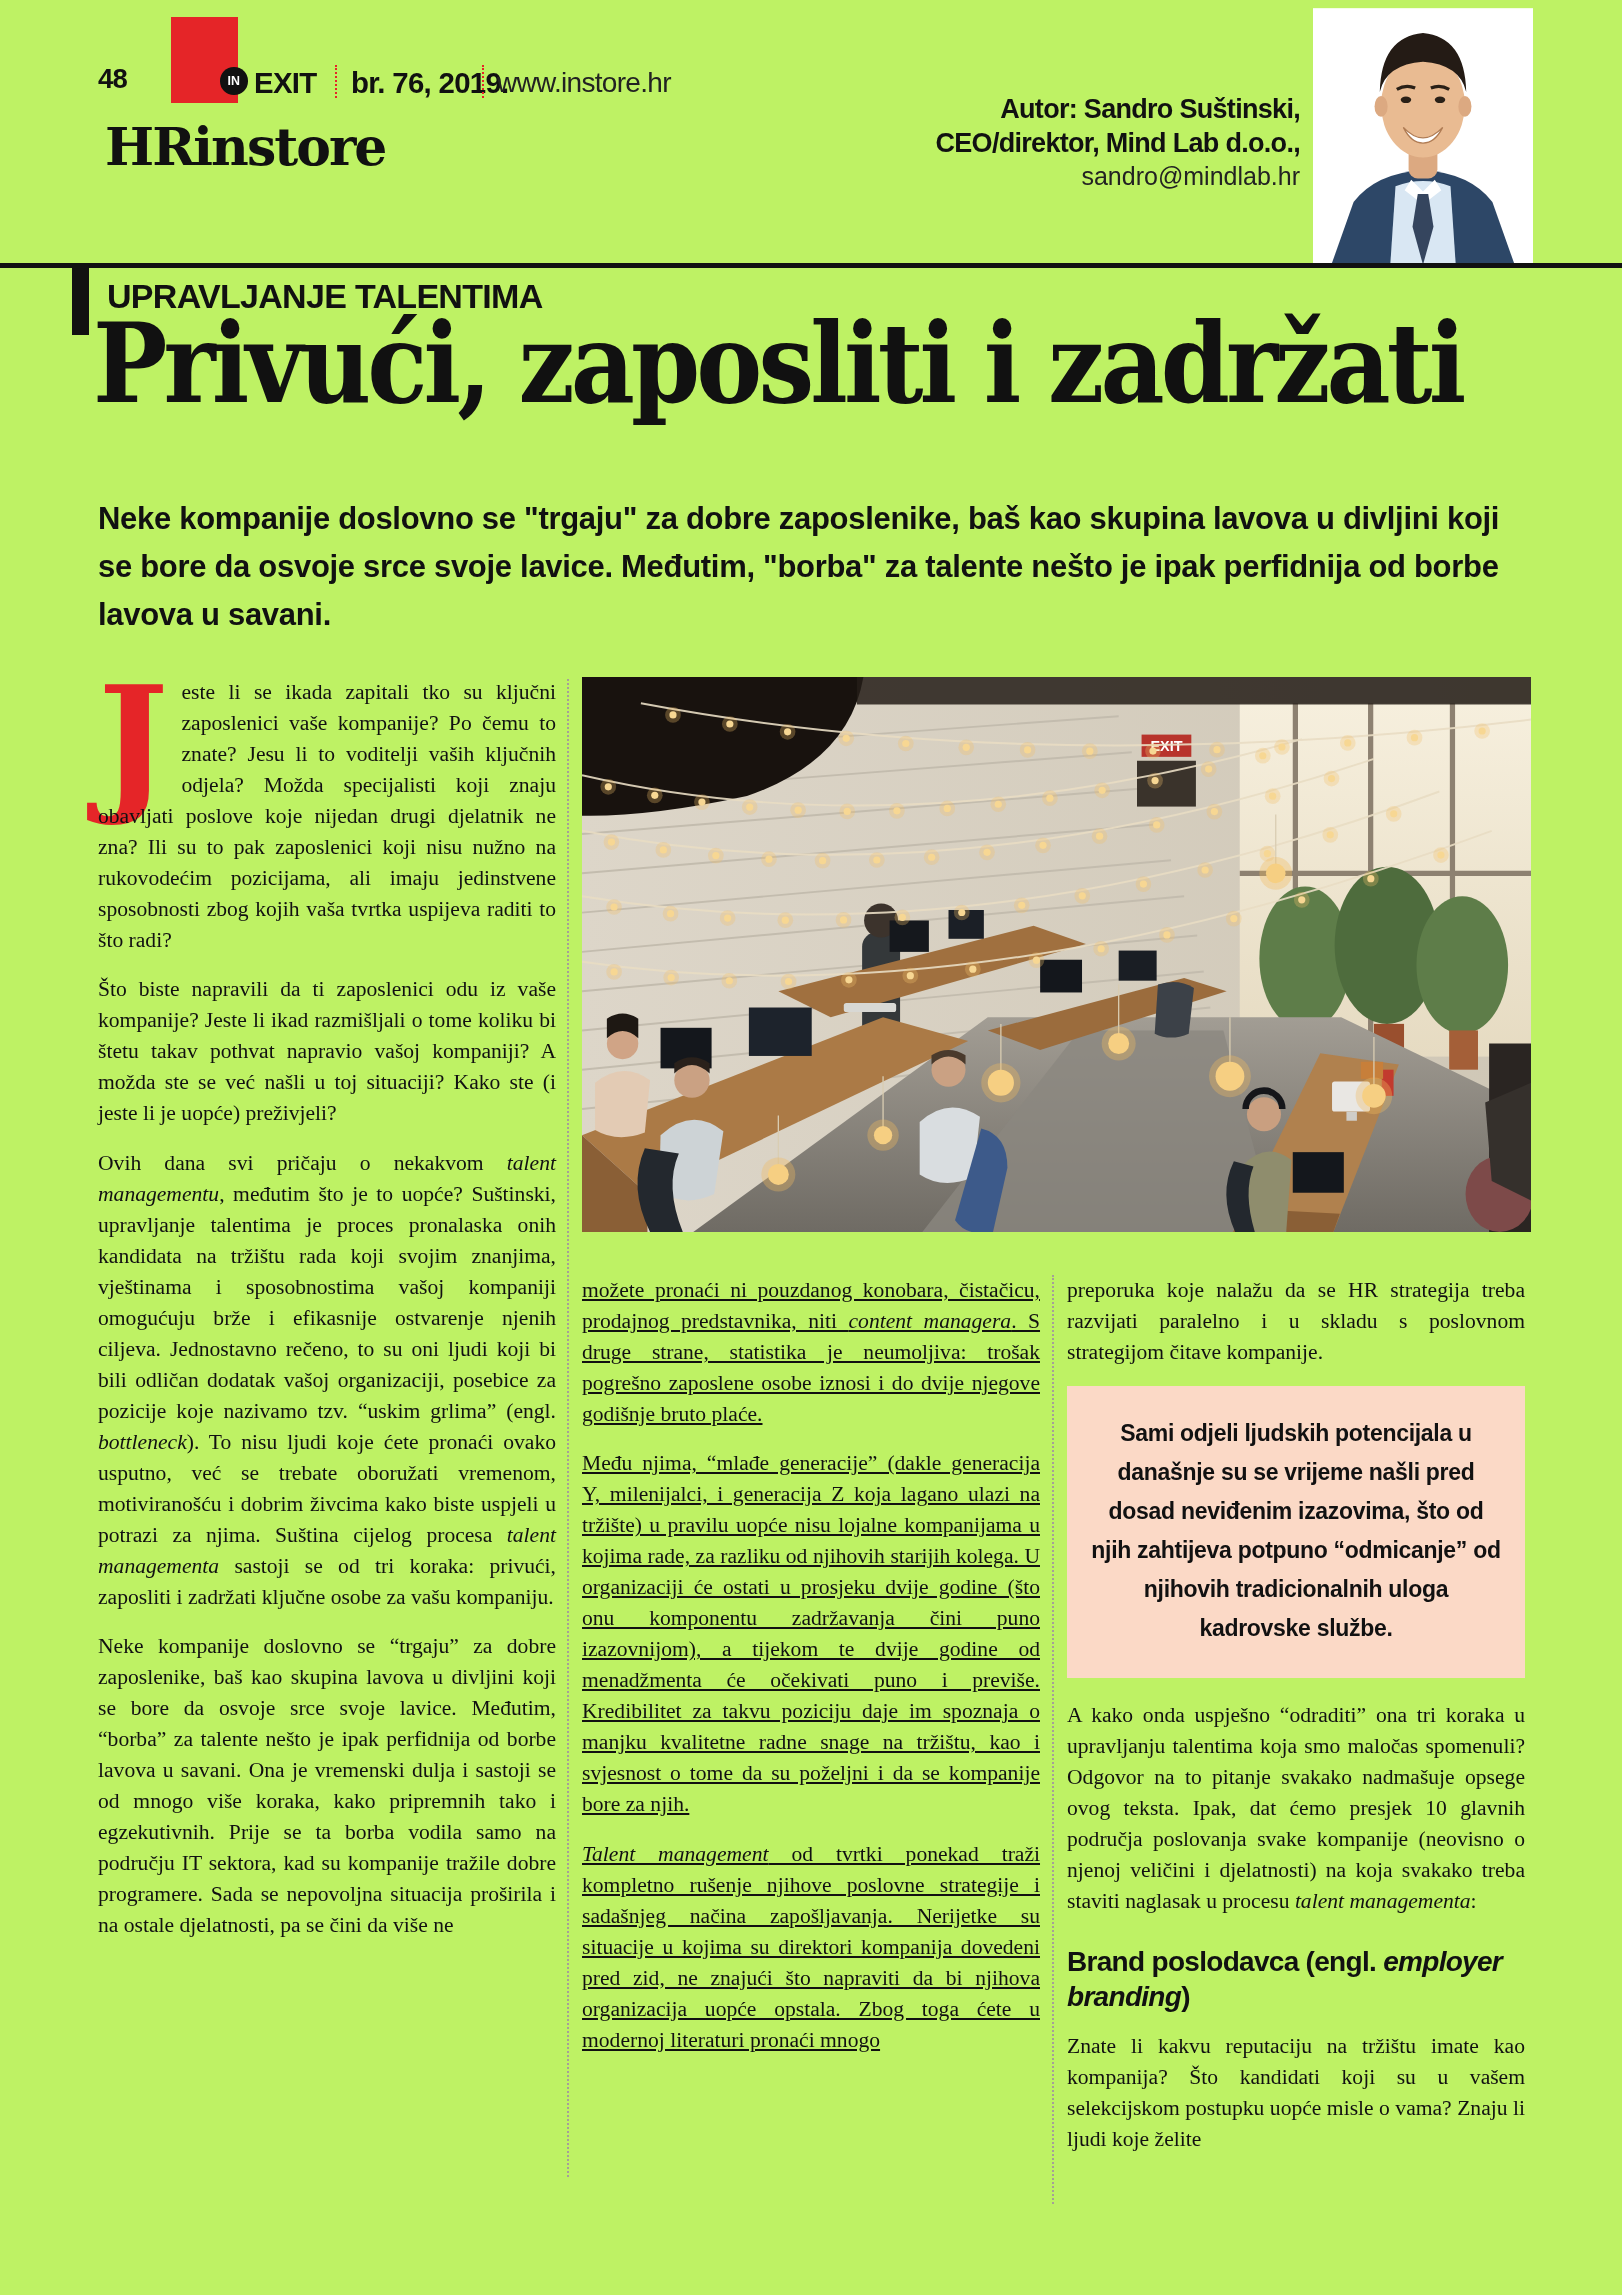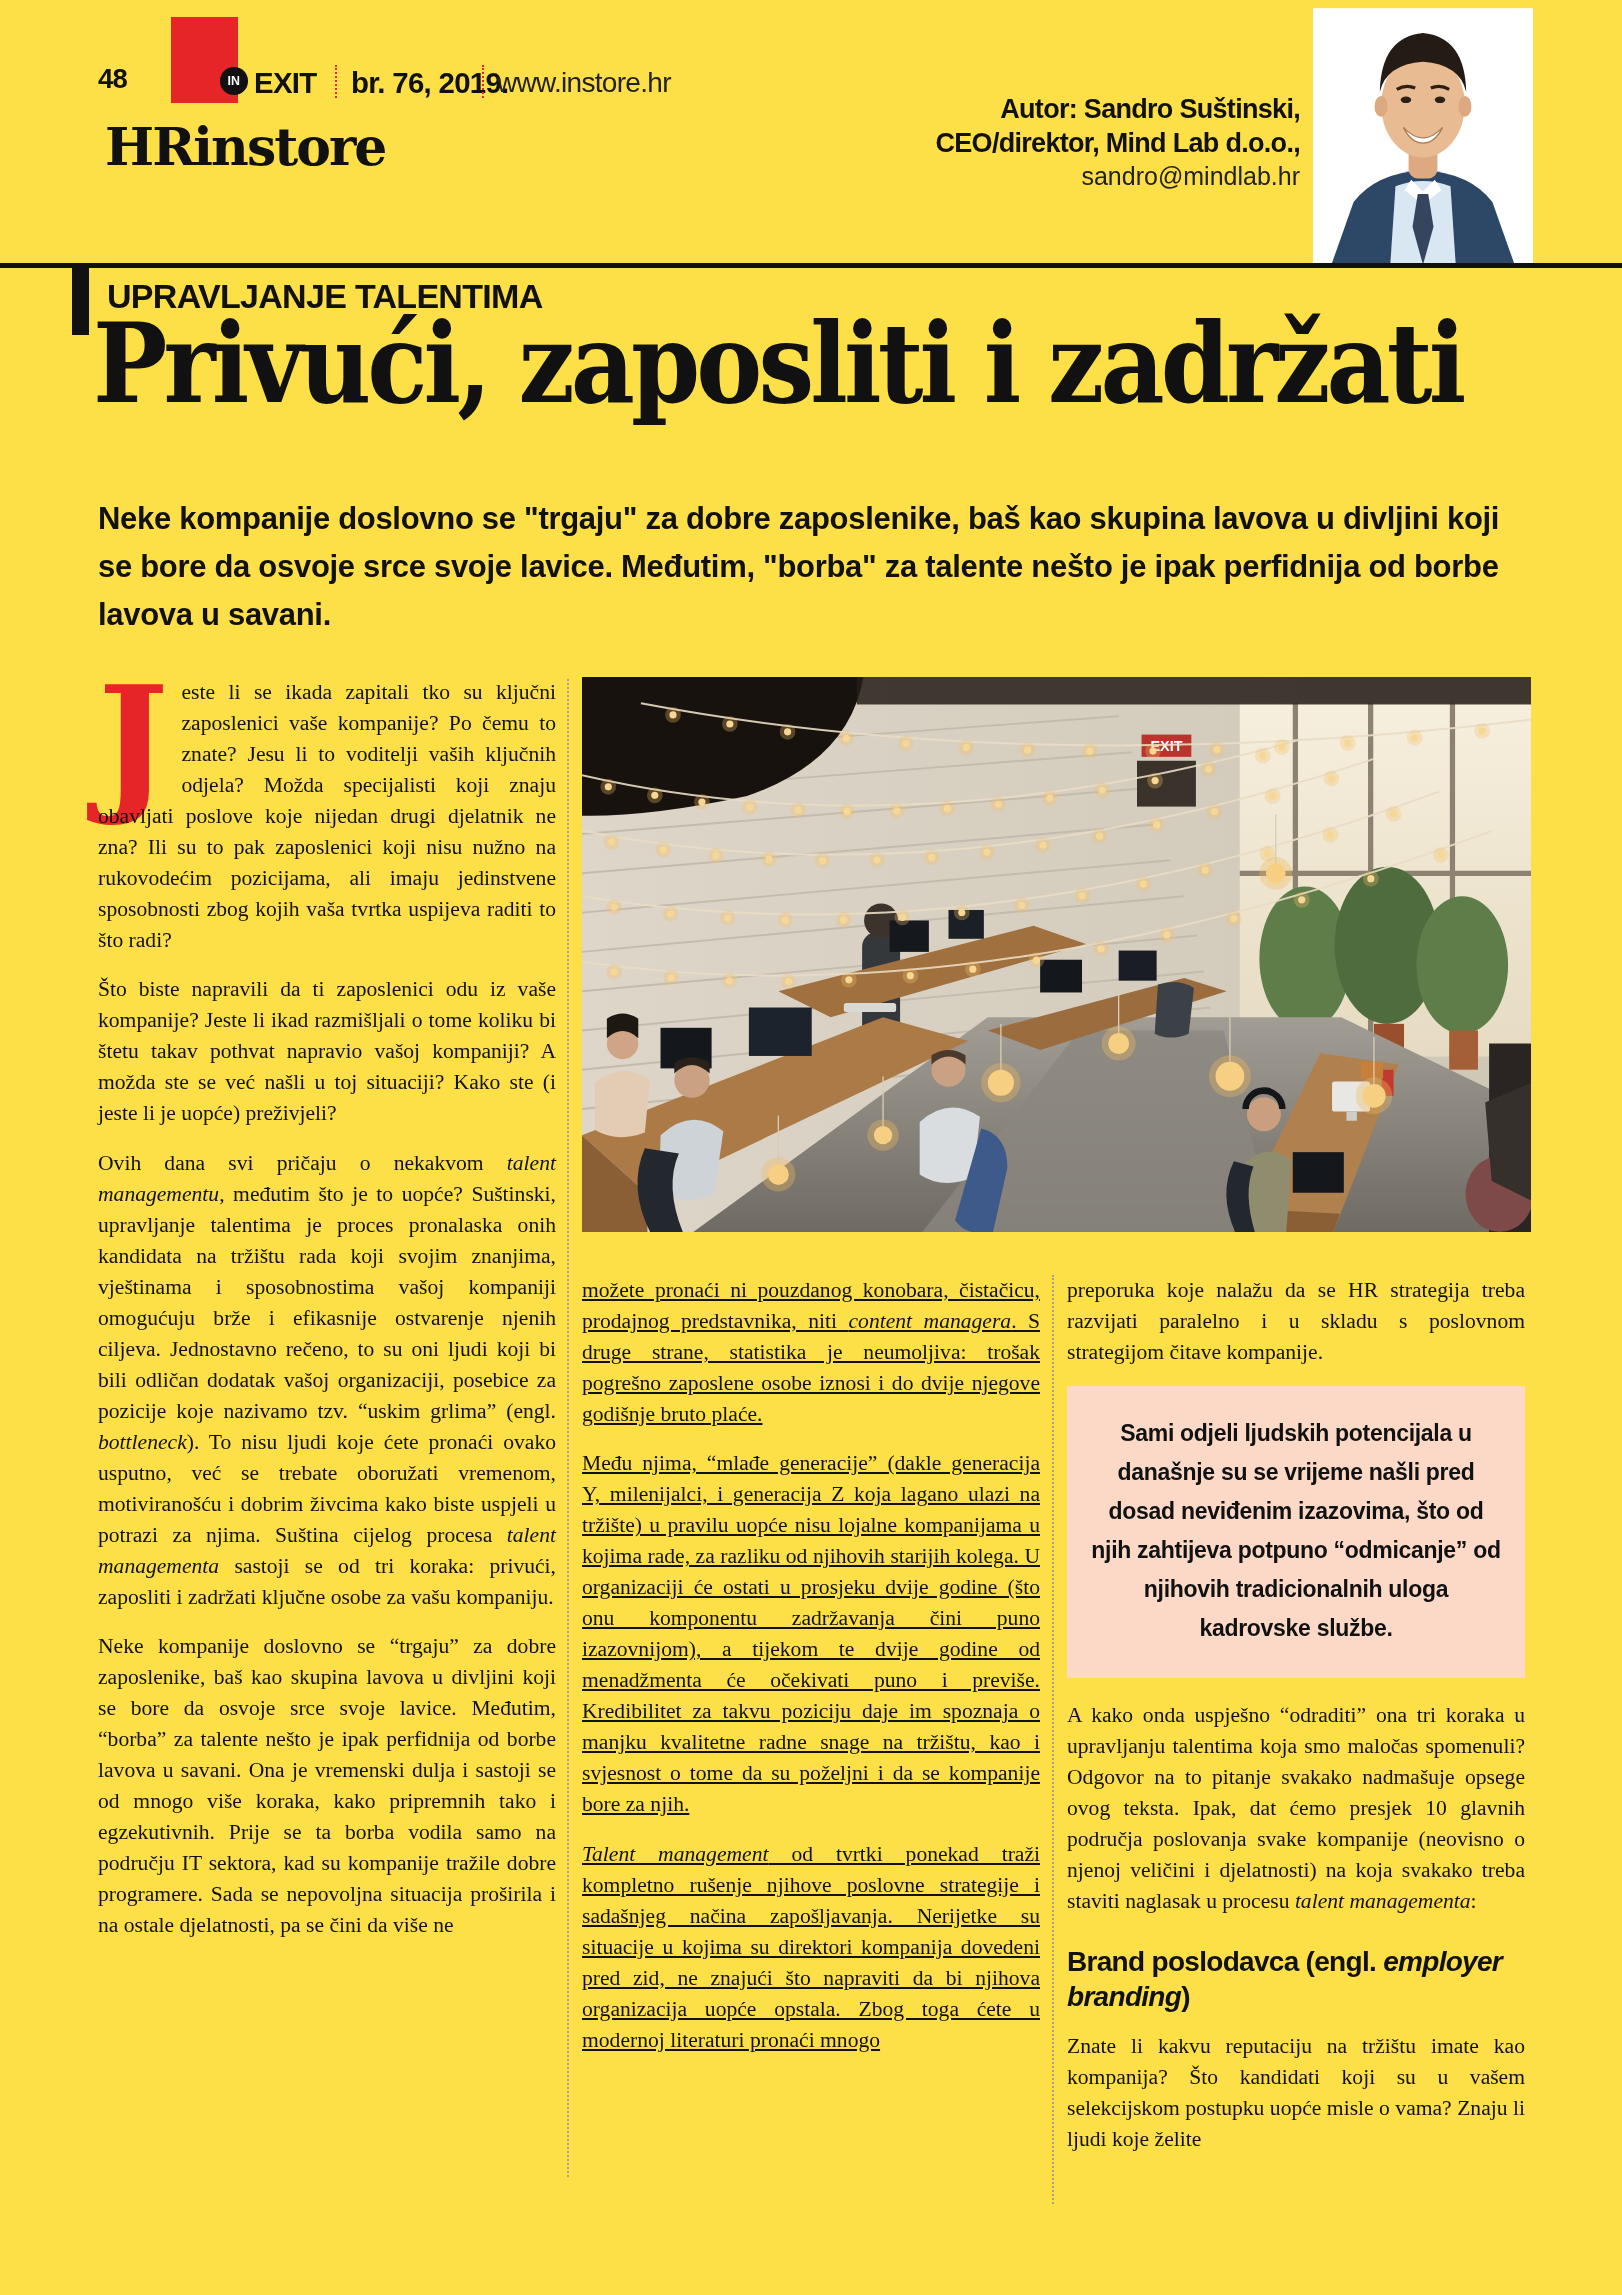--- a/index.html
+++ b/index.html
@@ -1,16 +1,16 @@
 <!DOCTYPE html>
 <html lang="hr" style="font-size:10.5px"><head>
 <meta charset="utf-8">
 <style>
   html,body{margin:0;padding:0;background:#e9e9e9;}
-  .page{position:relative;width:1623px;height:2295px;background:#fde047;overflow:hidden;
+  .page{position:relative;width:1623px;height:2295px;background:#bef264;overflow:hidden;
         font-family:"Liberation Serif",serif;color:#111;}
   
   .pageno{position:absolute;left:98px;top:65px;font:700 27.5px/1 "Liberation Sans",sans-serif;letter-spacing:-0.7px;}
   .red-box{position:absolute;left:171px;top:17px;width:67px;height:86px;}
   .in-circle{position:absolute;left:220px;top:67px;width:27.5px;height:27.5px;border-radius:50%;
              display:flex;align-items:center;justify-content:center;
              font:700 12.4px/1 "Liberation Sans",sans-serif;color:#fff;}
   .store{position:absolute;left:254px;top:68px;font:700 29.4px/1 "Liberation Sans",sans-serif;letter-spacing:-0.7px;}
   .hsep{position:absolute;top:65px;width:0;height:33px;border-left:2.6px dotted #e52528;}
   .hsep.s1{left:335px;} .hsep.s2{left:482px;}

